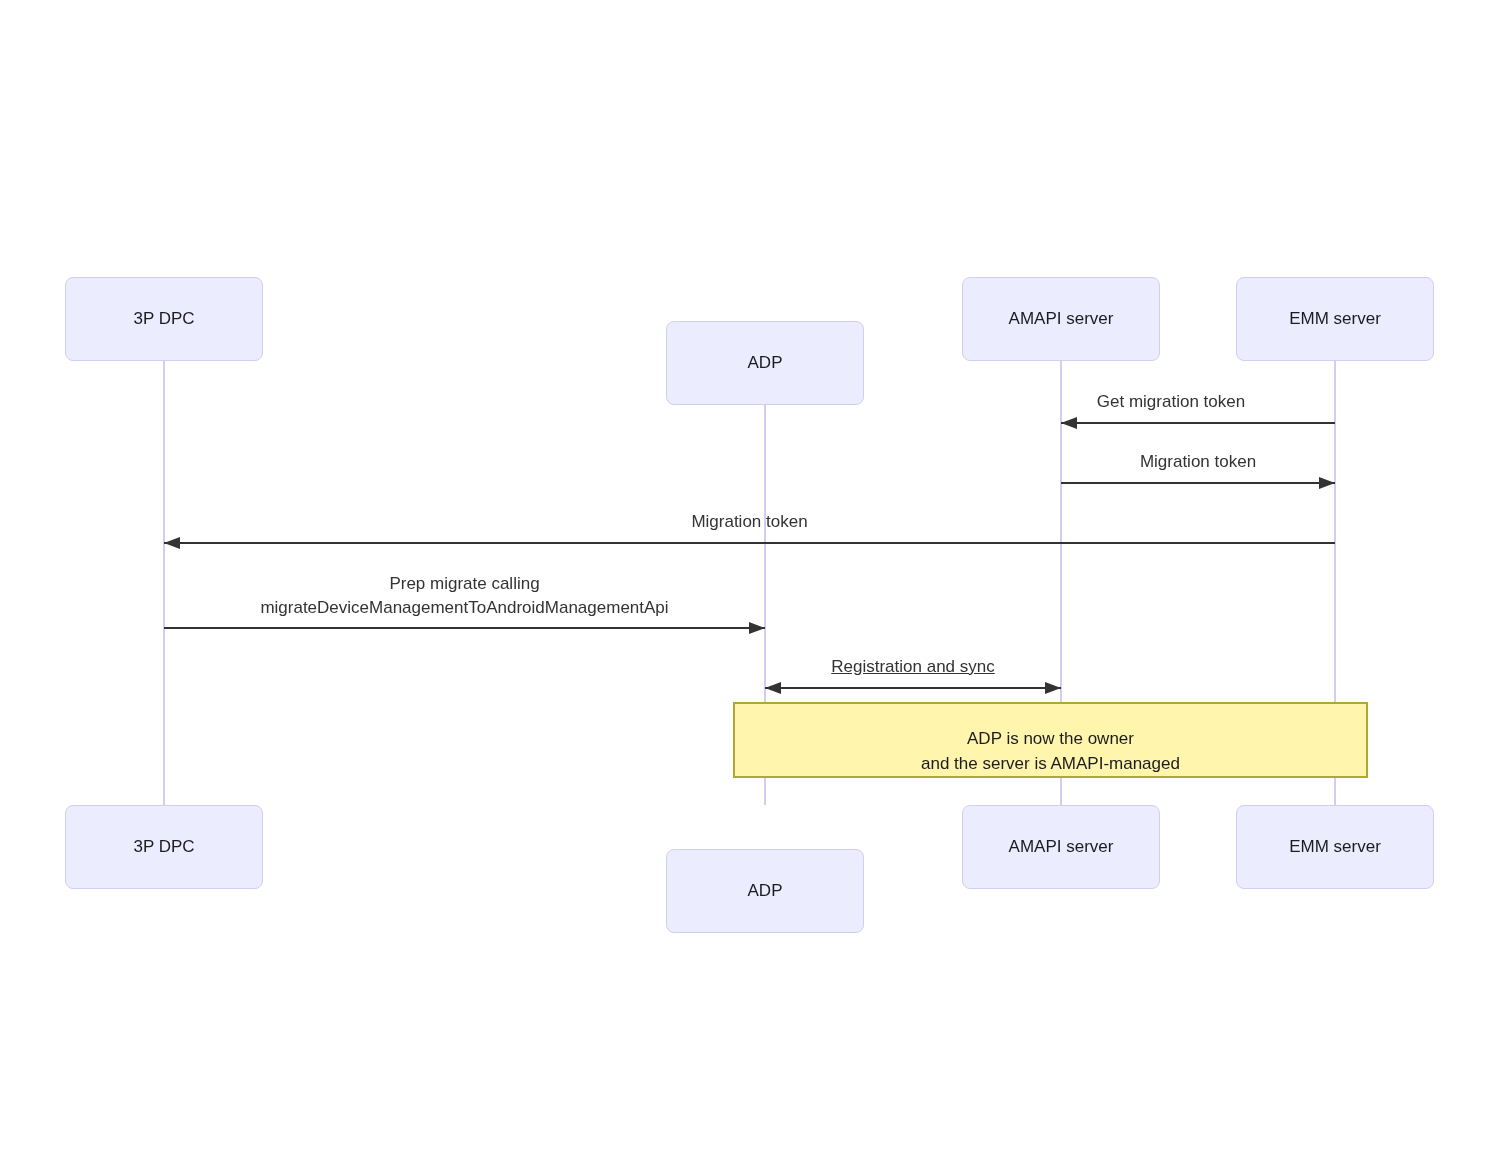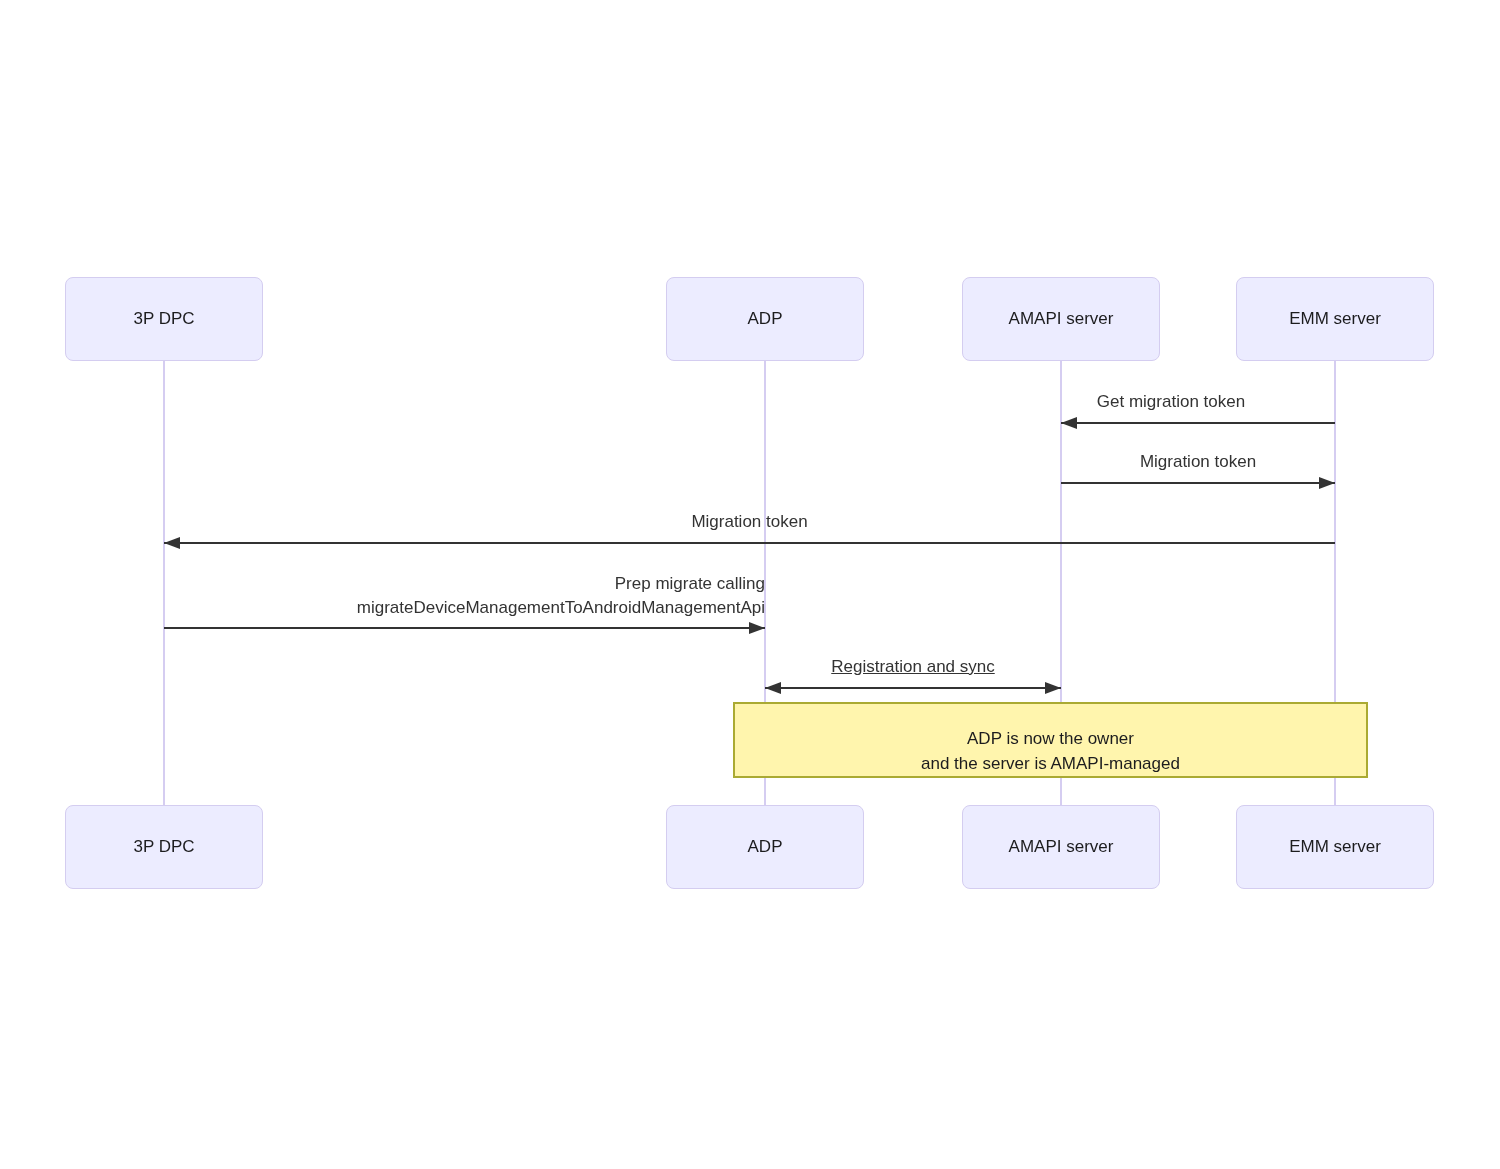--- a/index.html
+++ b/index.html
@@ -24,21 +24,21 @@
     display: flex;
     align-items: center;
     justify-content: center;
     font-size: 17px;
     color: #1c1c1e;
     box-sizing: border-box;
   }
   .row-top    { top: 277px; }
   .row-bottom { top: 805px; }
   .a1 { left: 65px; }
-  .a2 { left: 666px; }
+  .a2 { left: 666px; margin-top: 44px; }
   .a3 { left: 962px; }
   .a4 { left: 1236px; }
 
   
   .lifeline {
     position: absolute;
     top: 361px;
     height: 444px;
     width: 2px;
     background: #d5cdf1;
@@ -80,21 +80,21 @@
   .msg-label {
     position: absolute;
     text-align: center;
     font-size: 17px;
     line-height: 24px;
     color: #333333;
   }
   .m1t { left: 1061px; width: 220px;  top: 390px; }
   .m2t { left: 1061px; width: 274px;  top: 450px; }
   .m3t { left: 164px;  width: 1171px; top: 510px; }
-  .m4t { left: 164px;  width: 601px;  top: 572px; text-align: right; }
+  .m4t { left: 164px;  width: 601px;  top: 572px; }
   .m5t { left: 765px;  width: 296px;  top: 655px; text-decoration: underline; }
 
   
   .note {
     position: absolute;
     left: 733px;
     top: 702px;
     width: 635px;
     height: 76px;
     background: #fff5ad;

